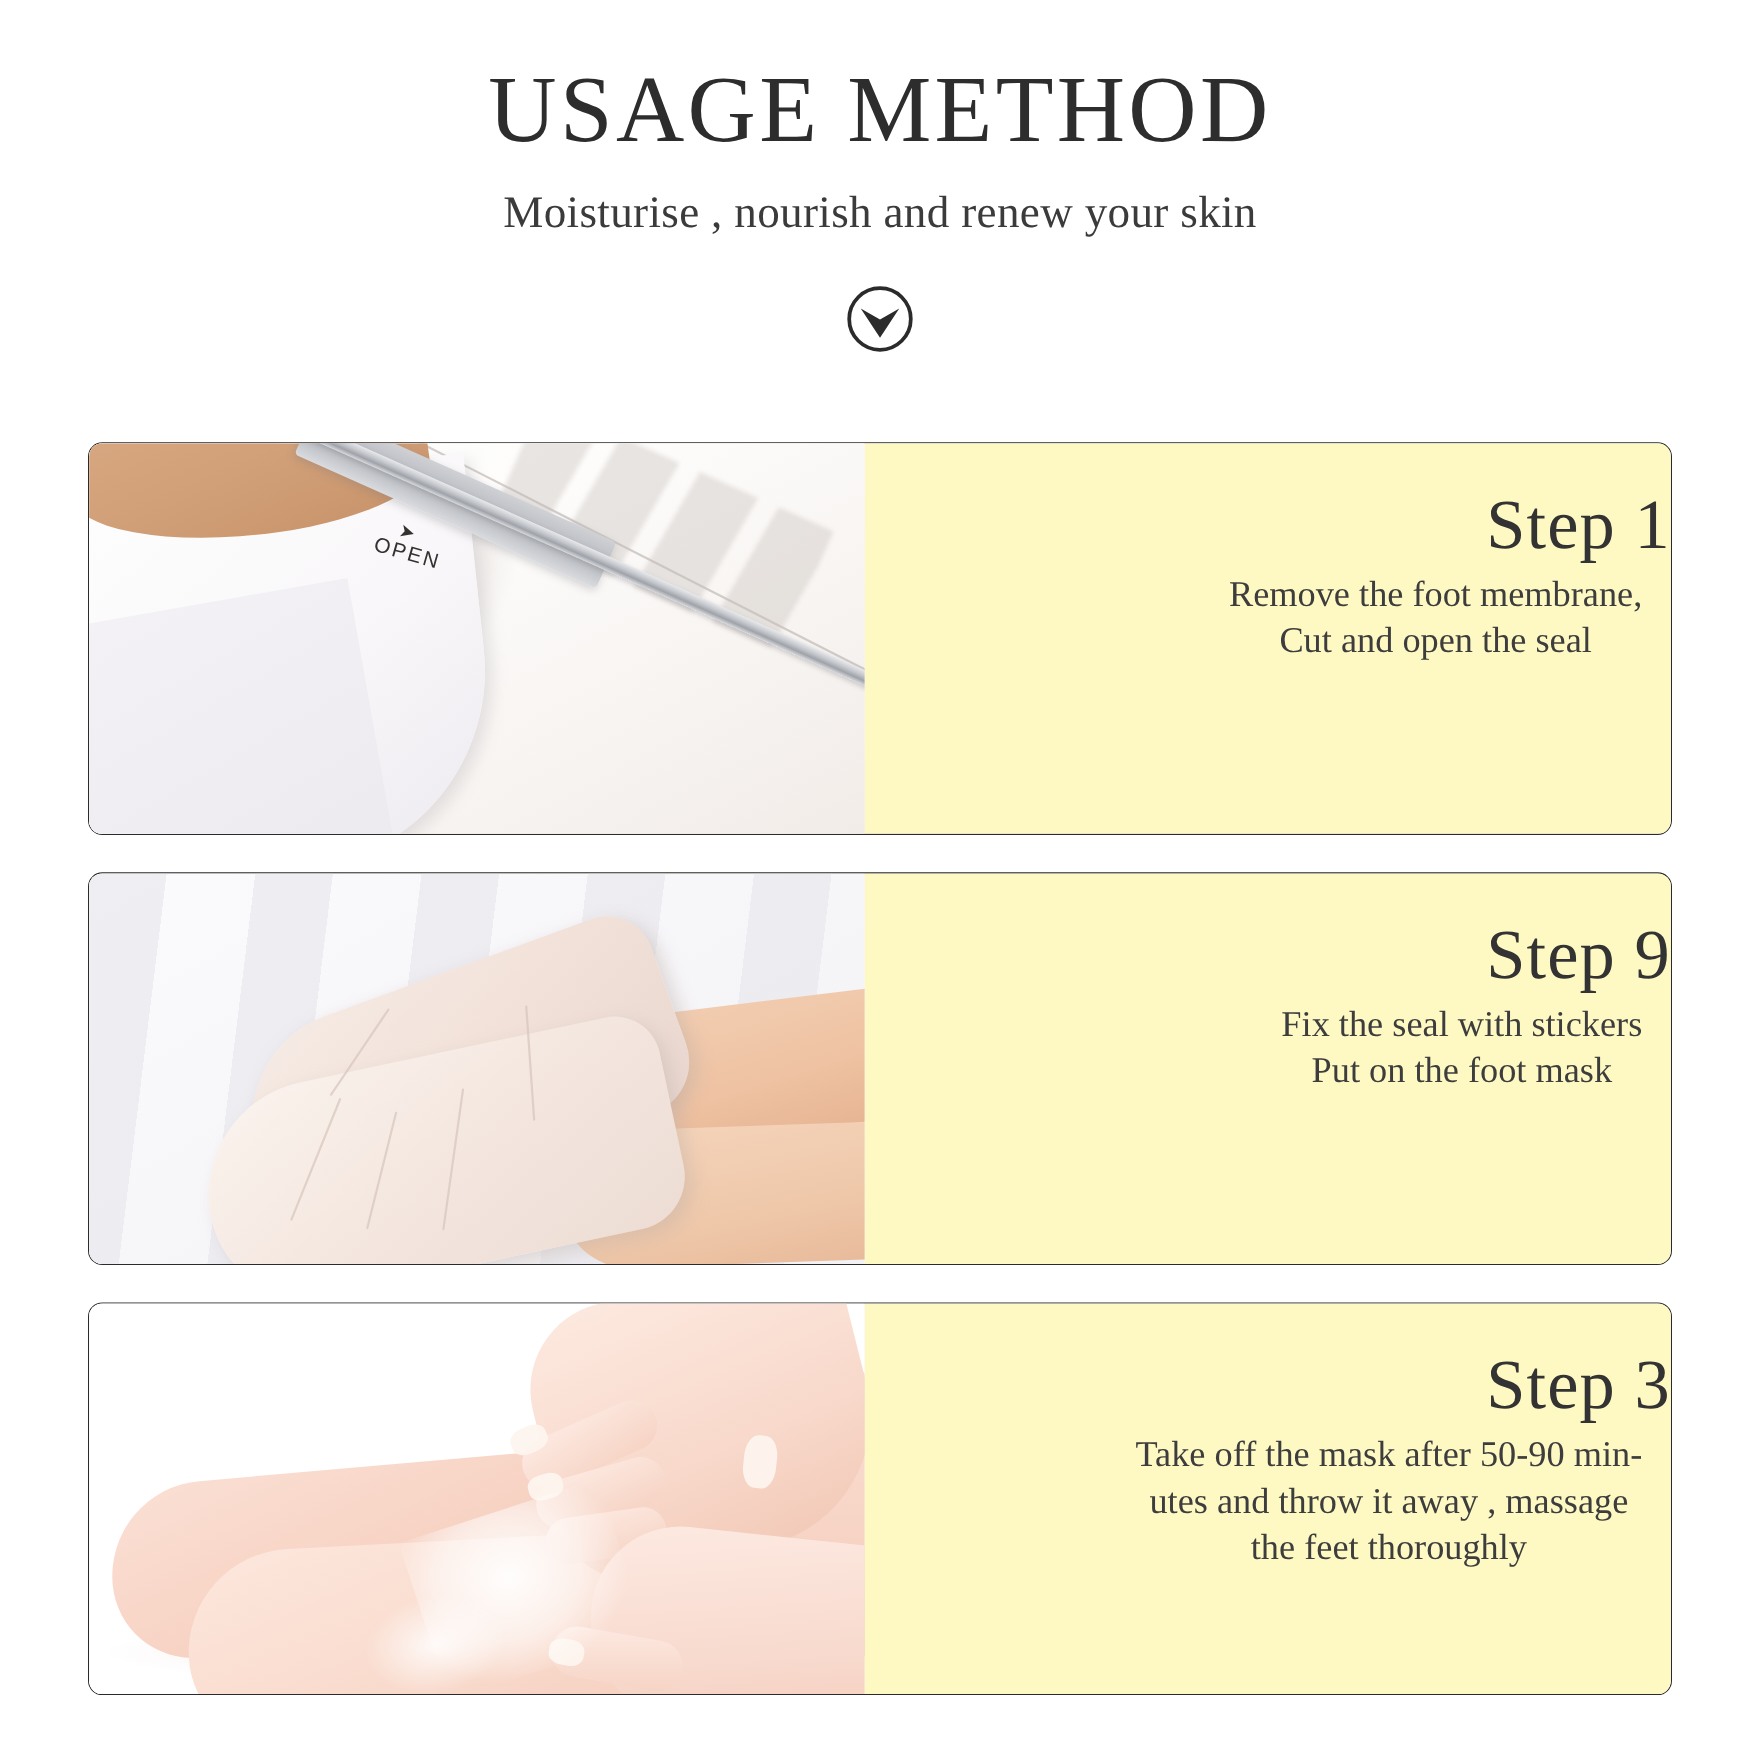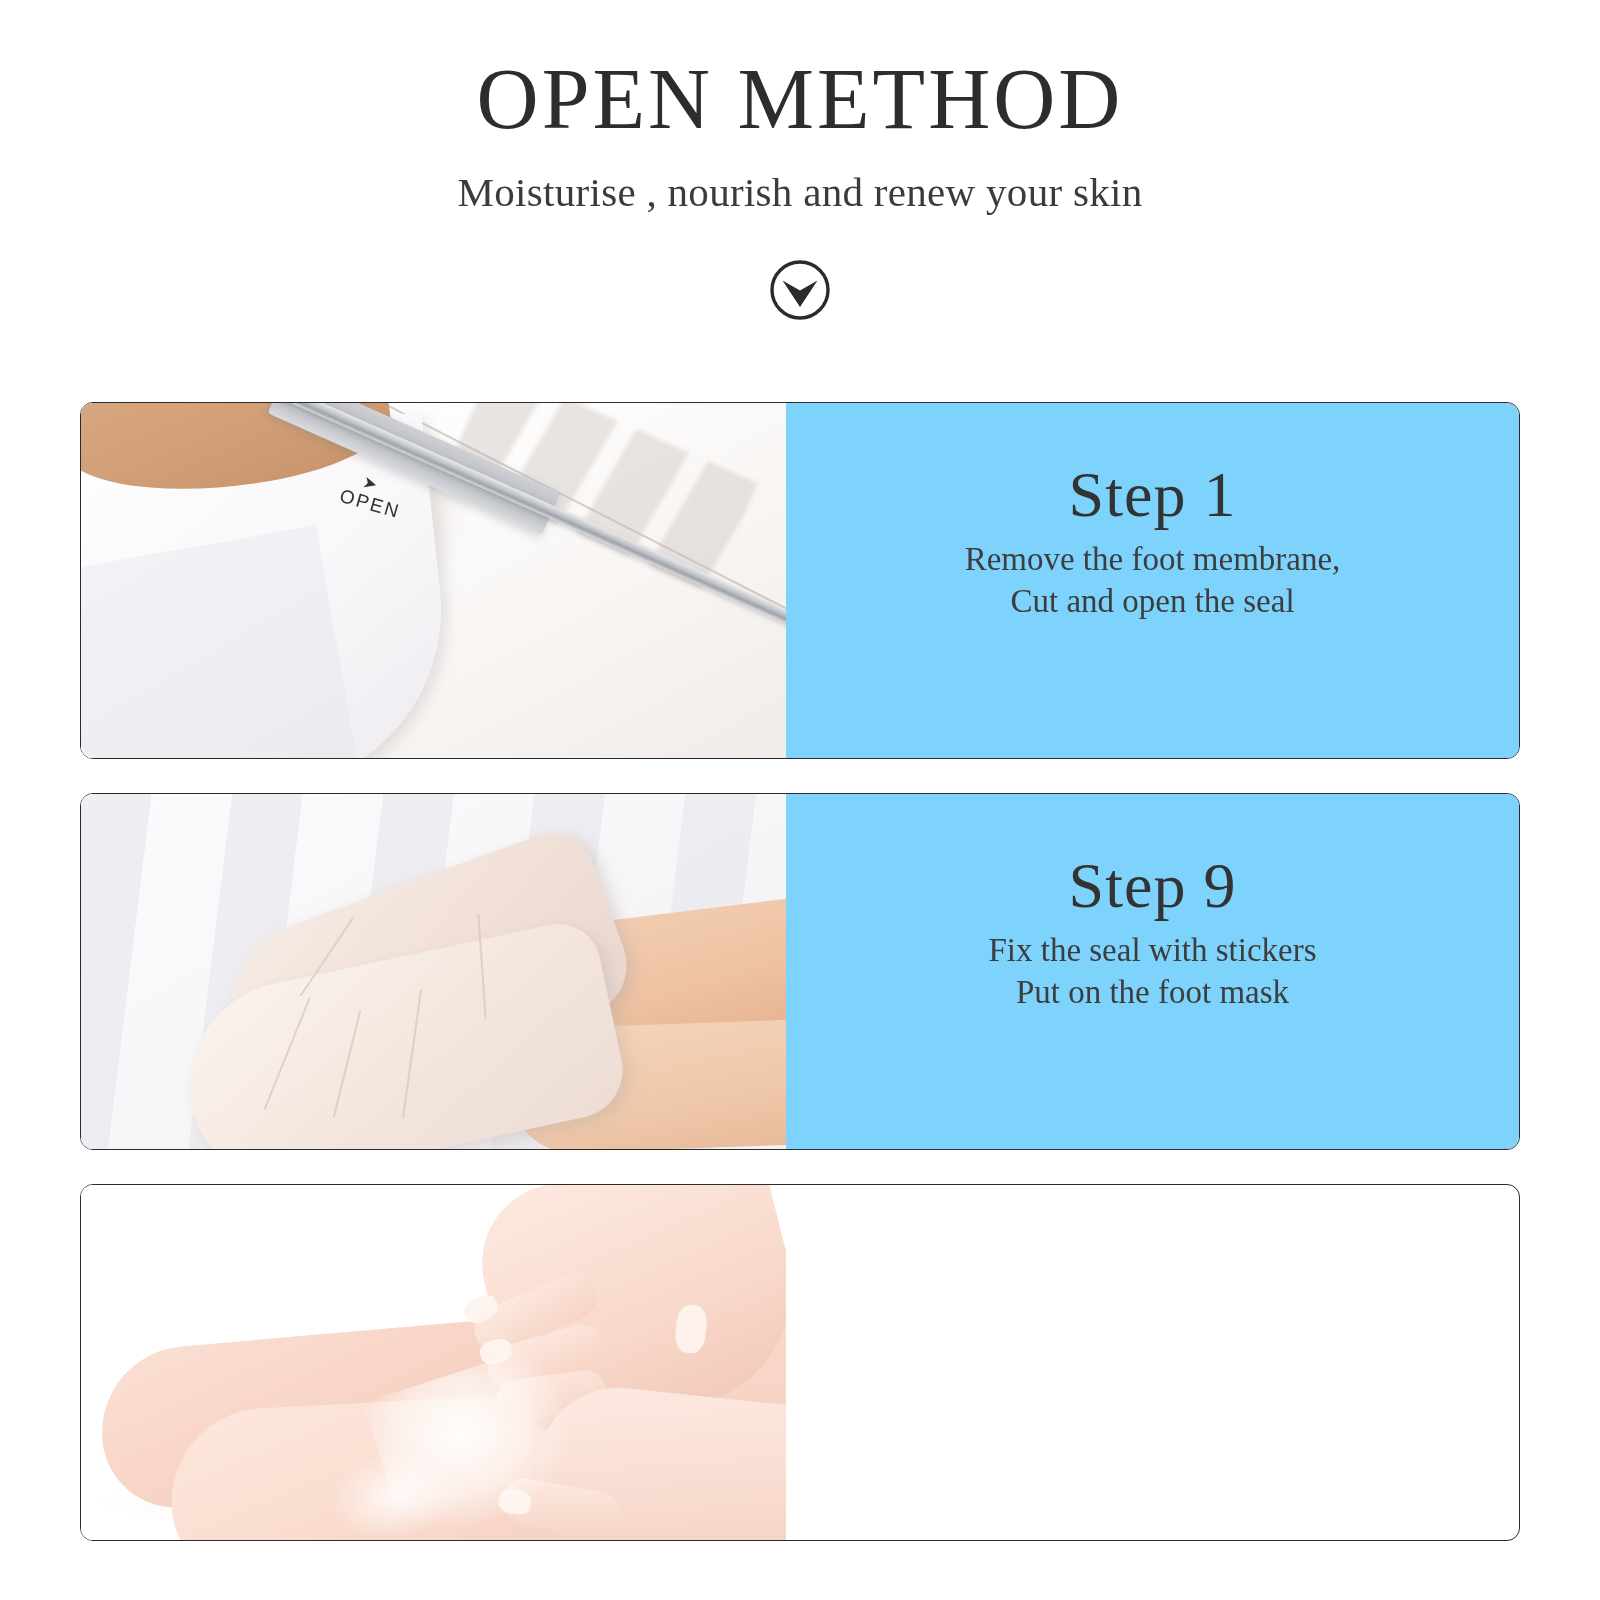--- a/index.html
+++ b/index.html
@@ -54,26 +54,26 @@
   }
   .card-photo{
     width:705px;
     flex:0 0 705px;
     position:relative;
     overflow:hidden;
     background:#f7f4f2;
   }
   .card-text{
     flex:1 1 auto;
-    background:#7dd3fc;
+    background:#fef9c3;
     display:flex;
     flex-direction:column;
-    align-items:center;
+    align-items:flex-end;
     justify-content:flex-start;
-    padding-top:58px;
+    padding-top:40px;
     box-sizing:border-box;
   }
   .step-title{
     font-family:"Liberation Serif", serif;
     font-size:64px;
     line-height:1.05;
     color:#333333;
     font-weight:400;
     margin:0 0 10px 0;
     letter-spacing:1px;
@@ -224,21 +224,21 @@
   .p3 .cream2{
     position:absolute;left:250px;top:265px;width:130px;height:90px;
     background:radial-gradient(ellipse at 50% 50%,rgba(255,255,255,.85) 0%,rgba(255,255,255,0) 70%);
     transform:rotate(-10deg);
   }
 </style>
 </head>
 <body>
 
 <div class="header">
-  <h1 class="title">OPEN METHOD</h1>
+  <h1 class="title">USAGE METHOD</h1>
   <p class="subtitle">Moisturise , nourish and renew your skin</p>
 </div>
 
 <div class="arrow-wrap">
   <svg class="arrow-badge" viewBox="0 0 62 62">
     <circle cx="31" cy="31" r="28" fill="none" stroke="#2b2b2b" stroke-width="3.4"></circle>
     <path d="M13.5 21.5 L31 31.5 L48.5 21.5 L31 48 Z" fill="#2b2b2b"></path>
   </svg>
 </div>
 
@@ -307,15 +307,23 @@
         <div class="nail" style="left:383px;top:112px;width:34px;height:24px;transform:rotate(-24deg);"></div>
         <div class="nail" style="left:399px;top:155px;width:32px;height:23px;transform:rotate(-16deg);"></div>
         <div class="nail" style="left:595px;top:120px;width:30px;height:48px;transform:rotate(6deg);"></div>
         <div class="handLow"></div>
         <div class="finger" style="left:420px;top:300px;width:120px;height:46px;transform:rotate(10deg);"></div>
         <div class="nail" style="left:418px;top:305px;width:32px;height:24px;transform:rotate(10deg);"></div>
         <div class="cream"></div>
         <div class="cream2"></div>
       </div>
     </div>
+    <div class="card-text">
+      <div class="step-title">Step 3</div>
+      <div class="step-body">
+        <span class="ln">Take off the mask after 50-90 min-</span>
+        <span class="ln">utes and throw it away , massage</span>
+        <span class="ln">the feet thoroughly</span>
+      </div>
+    </div>
   </div>
 
 </div>
 
 </body></html>

